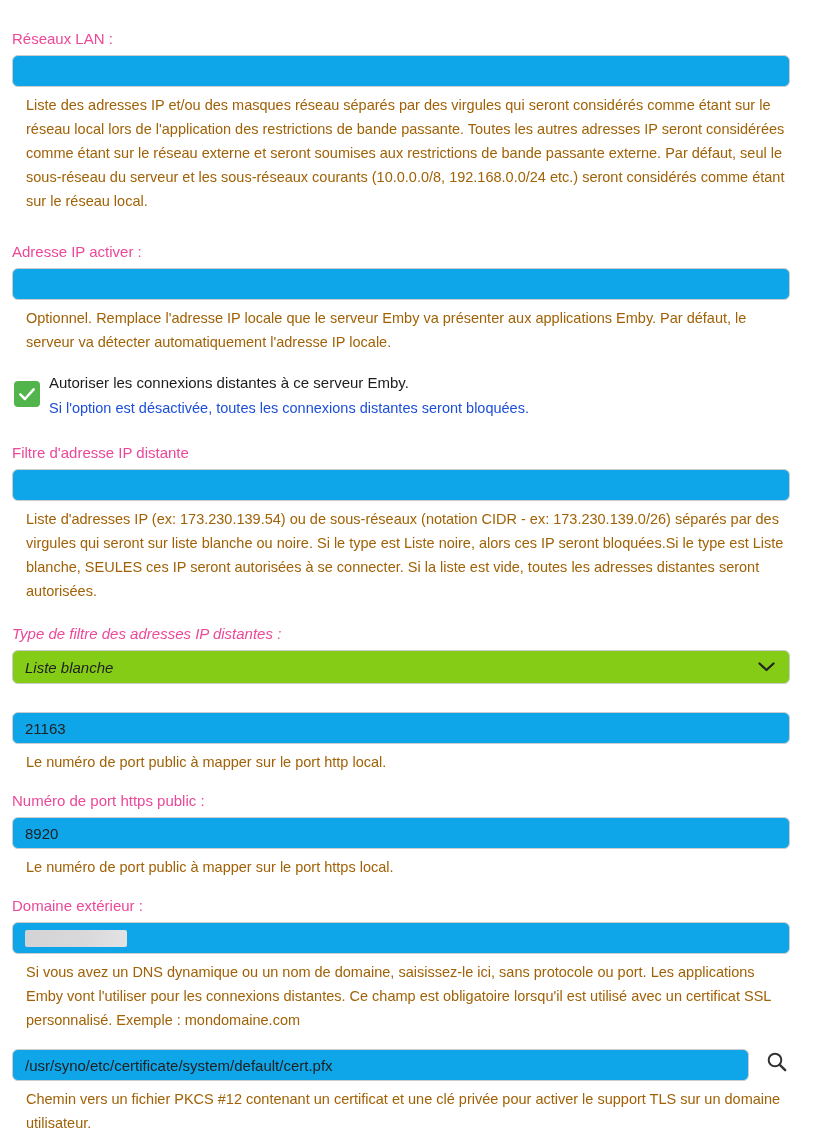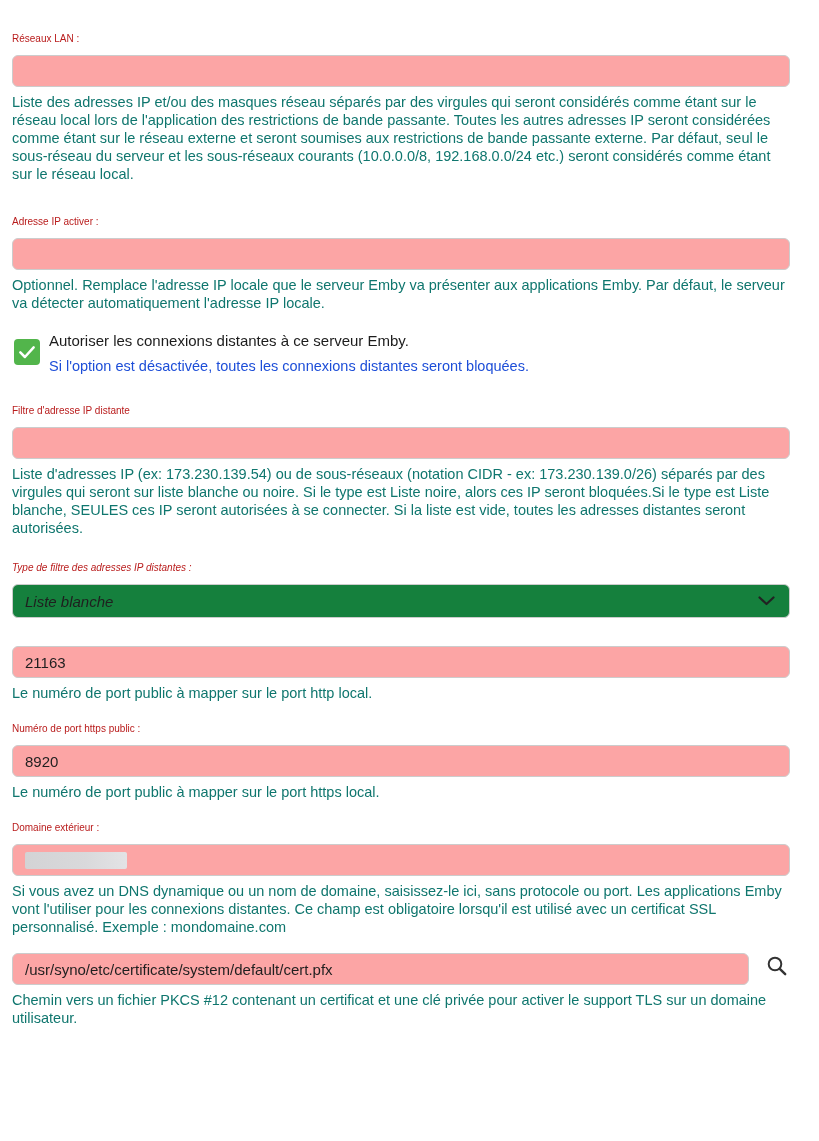--- a/index.html
+++ b/index.html
@@ -11,43 +11,44 @@
     font-family: "Liberation Sans", sans-serif;
     color: #2b2b2b;
     -webkit-font-smoothing: antialiased;
   }
   .container {
     padding: 30px 29px 6px 12px;
   }
   .field { margin-top: 30px; }
   .field:first-child { margin-top: 0; }
   .field-label {
-    font-size: 10px;
+    font-size: 15px;
     line-height: 17px;
-    color: #b91c1c;
+    color: #ec4899;
     margin-bottom: 8px;
   }
   .text-input {
     display: block;
     width: 100%;
     height: 32px;
     border: 1px solid #cccccc;
     border-radius: 6px;
     padding: 0 12px;
     font-family: "Liberation Sans", sans-serif;
     font-size: 15px;
     color: #1f1f1f;
-    background: #fca5a5;
+    background: #0ea5e9;
     outline: none;
   }
   .help {
     font-size: 14.5px;
-    line-height: 18px;
-    color: #0f766e;
+    line-height: 24px;
+    color: #a16207;
     margin-top: 6px;
+    margin-left: 14px;
   }
   
   .checkbox-row {
     display: flex;
     align-items: center;
     margin-top: 16px;
     padding-left: 2px;
   }
   .checkbox-box {
     width: 26px;
@@ -79,21 +80,21 @@
     align-items: center;
     justify-content: space-between;
     width: 100%;
     height: 34px;
     border: 1px solid #cccccc;
     border-radius: 6px;
     padding: 0 14px 0 12px;
     font-size: 15px;
     color: #1f1f1f;
     cursor: pointer;
-    background: #15803d;
+    background: #84cc16;
   }
   .select-box .chev { flex: 0 0 auto; margin-left: 10px; display: flex; }
   
   .input-with-icon { display: flex; }
   .input-with-icon .text-input { flex: 1 1 auto; }
   .icon-btn {
     flex: 0 0 auto;
     width: 26px;
     height: 26px;
     margin-left: 15px;

